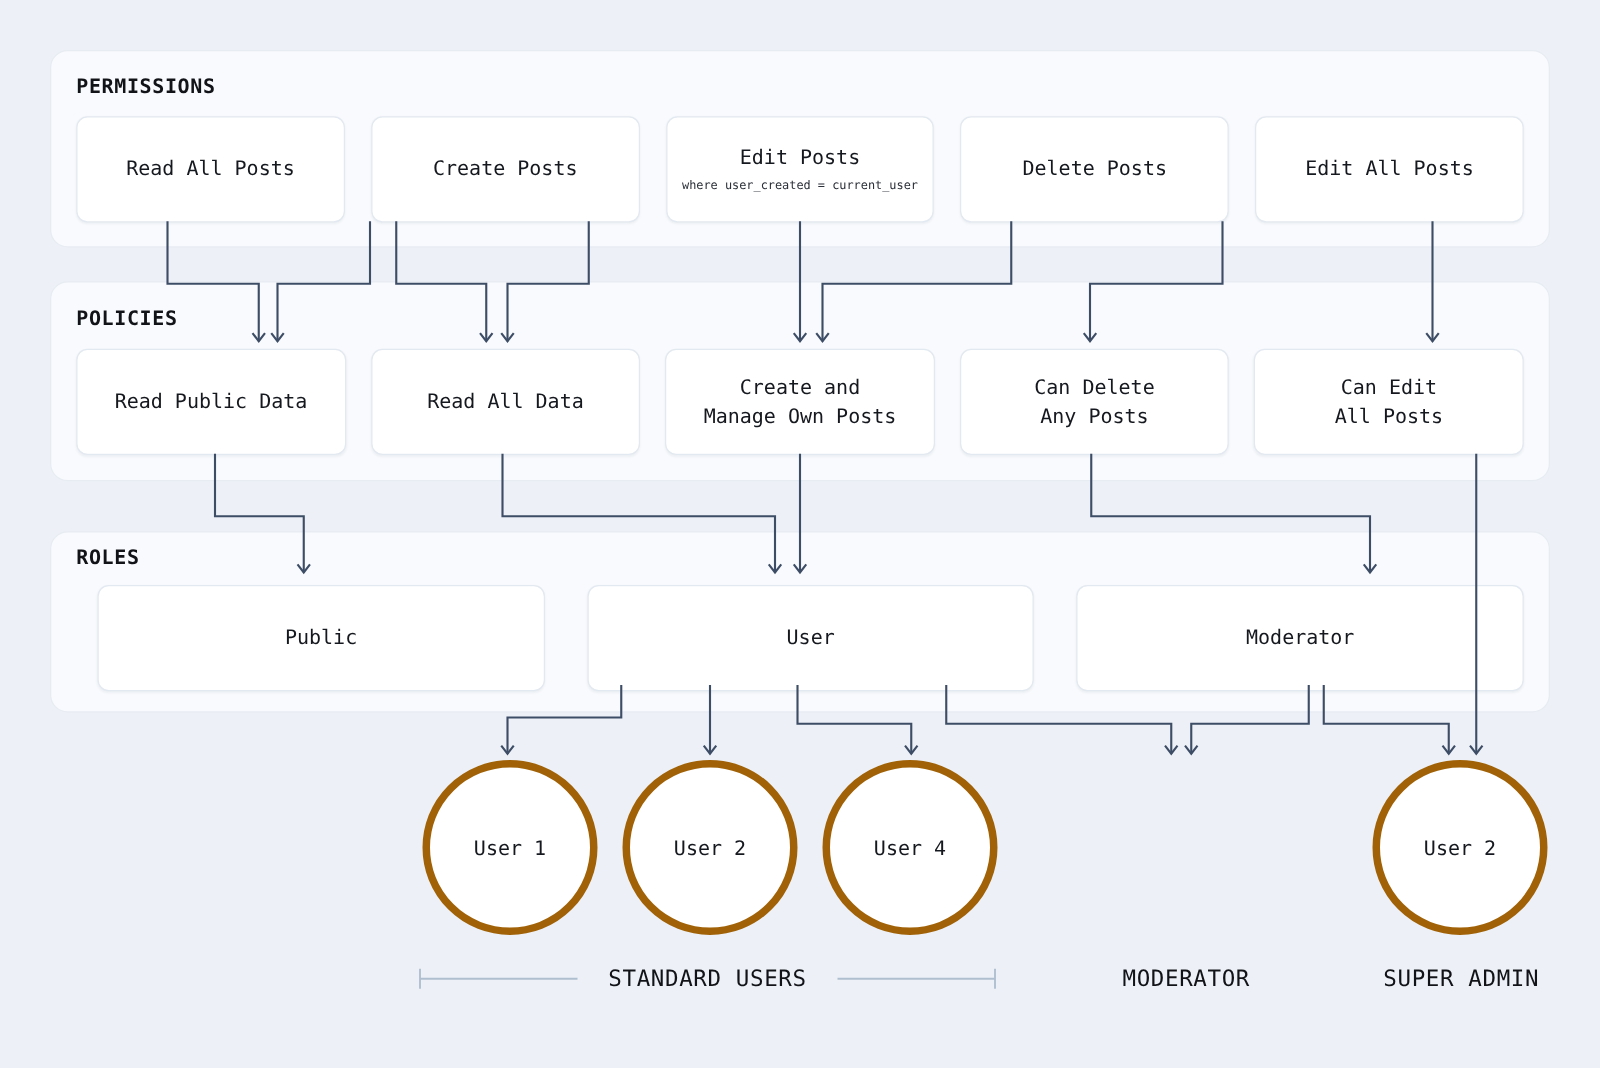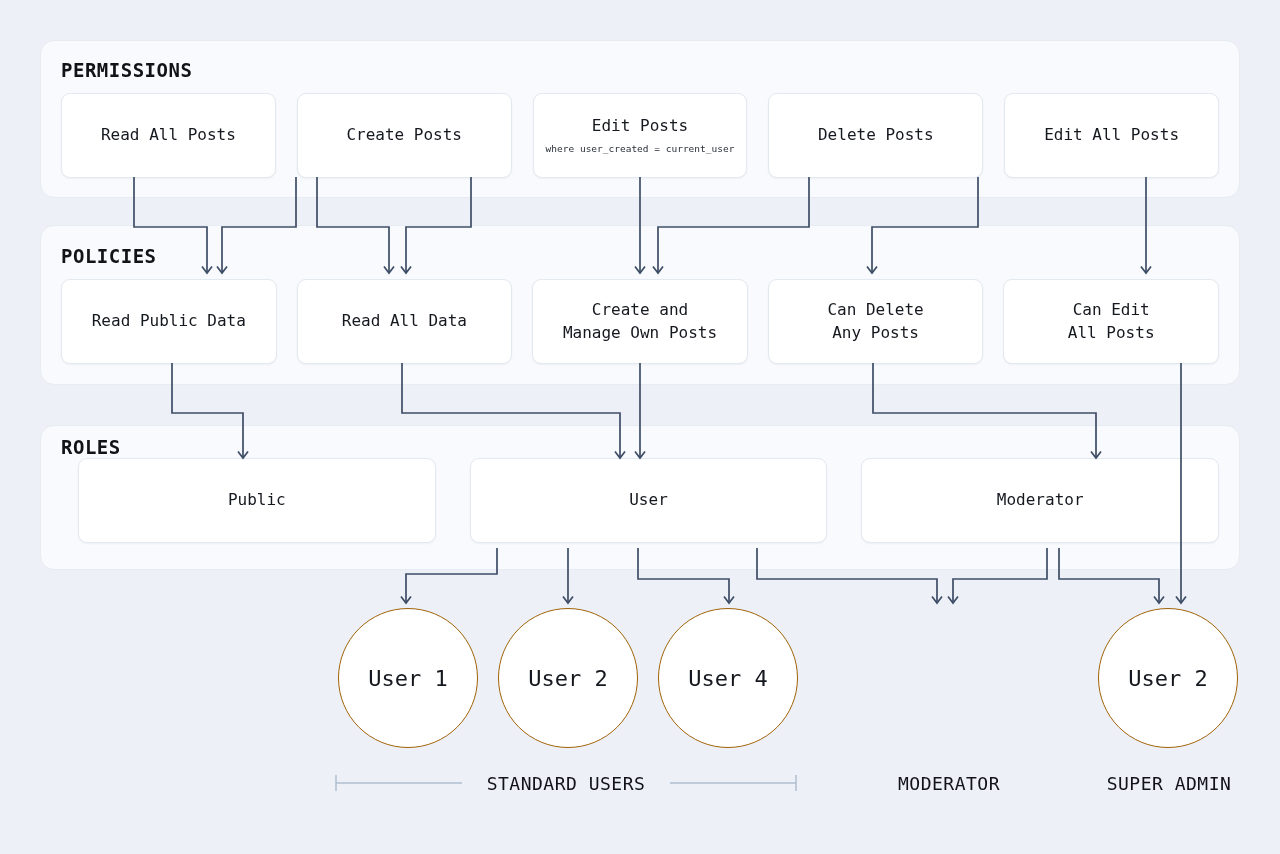--- a/index.html
+++ b/index.html
@@ -17,33 +17,33 @@
     background: #f8fafd;
     border: 1px solid #e7ecf2;
     border-radius: 14px;
     box-sizing: border-box;
   }
   .panel-permissions { top: 40px;  height: 158px; }
   .panel-policies    { top: 225px; height: 160px; }
   .panel-roles       { top: 425px; height: 145px; }
   .panel h2 {
     position: absolute; left: 20px; margin: 0;
-    font-size: 19px; font-weight: bold; letter-spacing: .5px;
+    font-size: 16px; font-weight: bold; letter-spacing: .5px;
     color: #111318;
   }
   .panel-permissions h2 { top: 18px; }
   .panel-policies h2    { top: 19px; }
   .panel-roles h2       { top: 10px; }
   .row {
     position: absolute; left: 20px; right: 20px;
     display: flex;
   }
   .row-permissions { top: 52px; gap: 21px; }
   .row-policies    { top: 53px; gap: 20px; }
-  .row-roles       { top: 32px; gap: 34px; margin-left: 17px; }
+  .row-roles       { top: 42px; gap: 34px; margin-left: 17px; }
   .node {
     flex: 1 1 0;
     height: 85px;
     background: #ffffff;
     border: 1px solid #e3e9f0;
     border-radius: 9px;
     box-shadow: 0 1px 2px rgba(20,30,50,.05);
     display: flex; flex-direction: column;
     align-items: center; justify-content: center;
     gap: 5px;
@@ -62,23 +62,23 @@
     line-height: 1.35;
     color: #2a2f38;
   }
   .node-sub:empty { display: none; }
   .user-circle {
     position: absolute;
     top: 608px;
     width: 140px; height: 140px;
     border-radius: 50%;
     background: #ffffff;
-    border: 1px solid #a16207;
+    border: 6px solid #a16207;
     display: flex; align-items: center; justify-content: center;
-    font-size: 22px;
+    font-size: 16px;
     box-sizing: border-box;
   }
   .uc-1 { left: 338px; }
   .uc-2 { left: 498px; }
   .uc-3 { left: 658px; }
   .uc-4 { left: 878px; }
   .uc-5 { left: 1098px; }
   .group-label {
     position: absolute;
     top: 773px;

